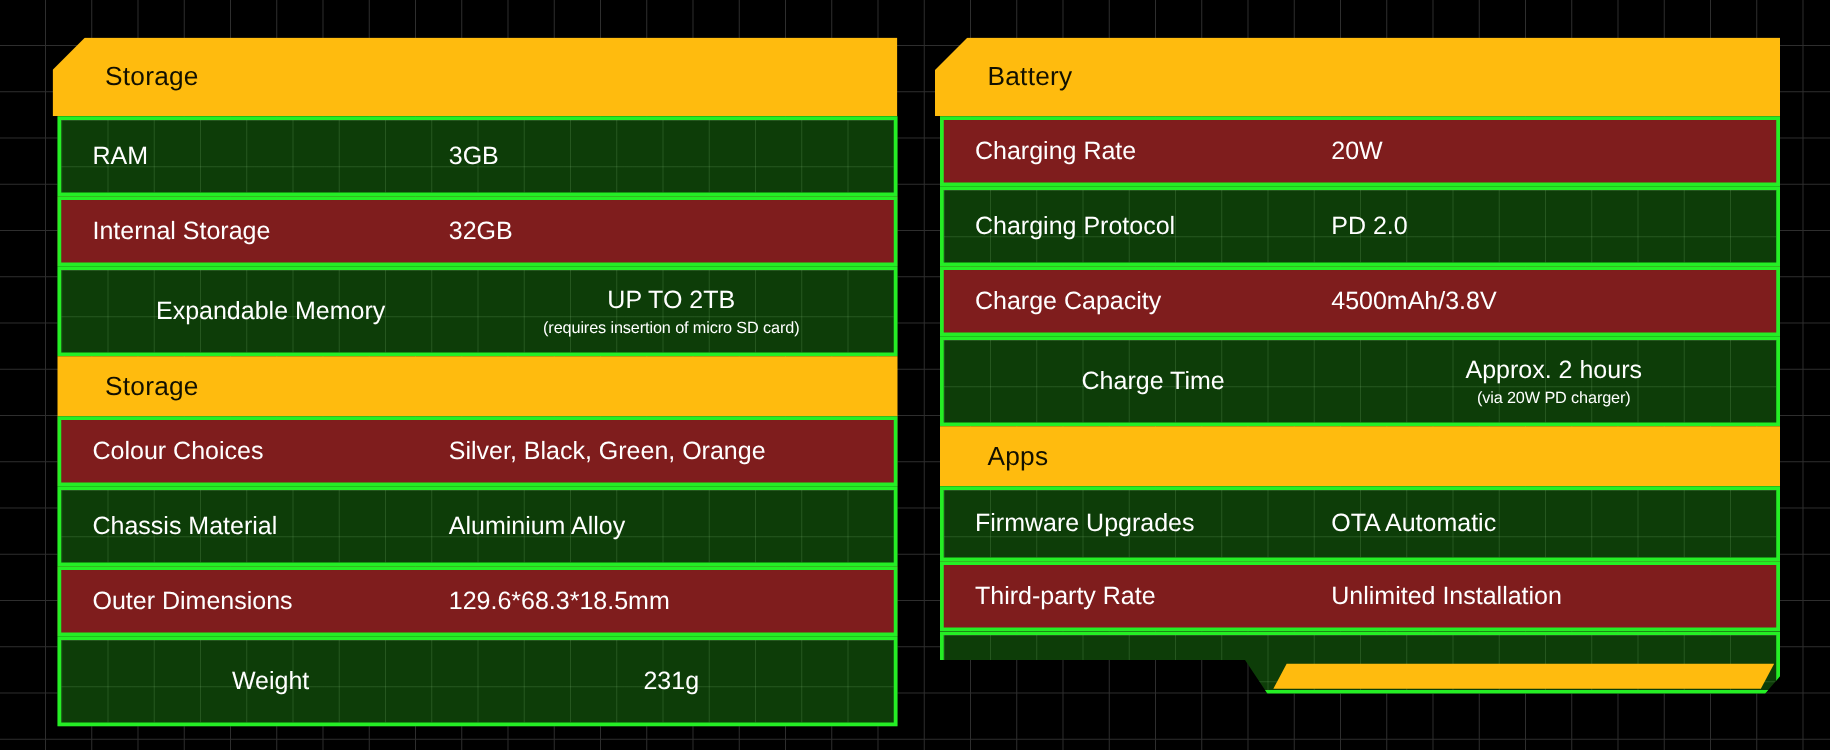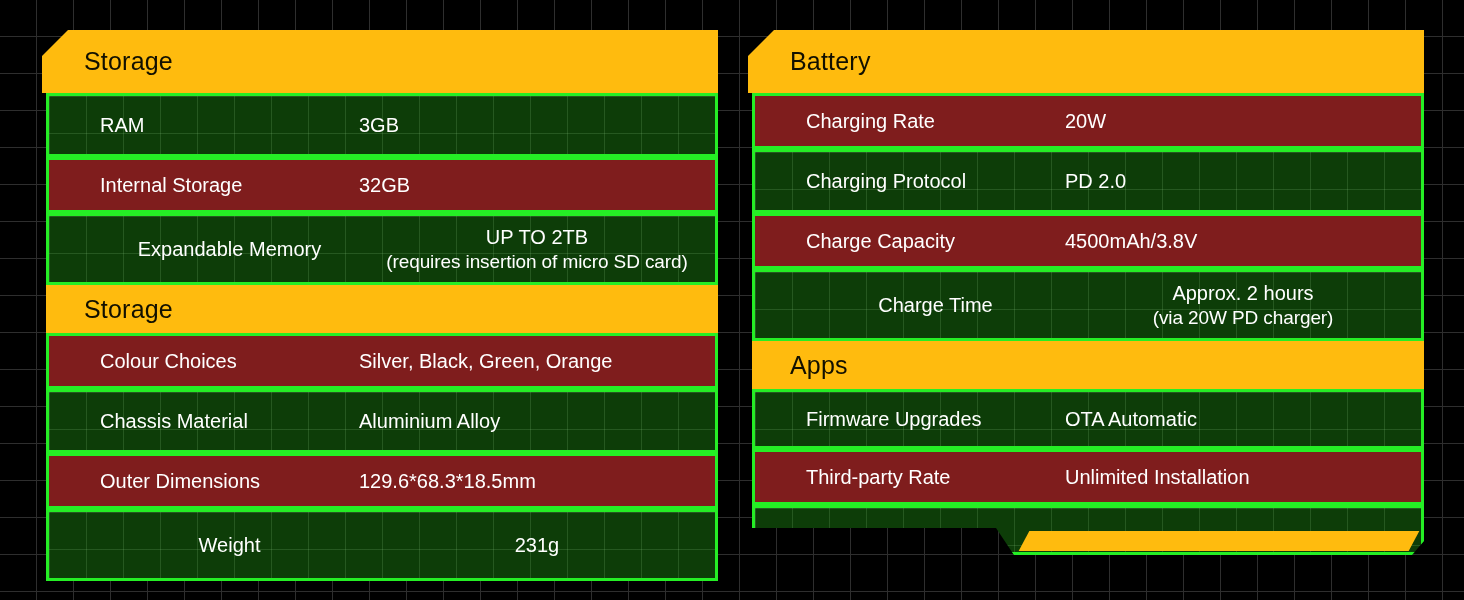--- a/index.html
+++ b/index.html
@@ -35,21 +35,21 @@
     flex-direction: column;
   }
   .panel--left  { left: 46px; }
   .panel--right { left: 752px; }
 
   
   .sec-head {
     position: relative;
     background: #FFBB0E;
     color: #121000;
-    font-size: 25px;
+    font-size: 21px;
     font-weight: 400;
     letter-spacing: .2px;
     padding: 0 0 0 38px;
     display: flex;
     align-items: center;
     flex: 0 0 auto;
   }
   .sec-head--first {
     height: 63px;
     margin-left: -4px;
@@ -91,34 +91,34 @@
     background-color: #7f1d1d;
     border-left: 3px solid #25ee25;
     border-right: 3px solid #25ee25;
     border-top: 3px solid #25ee25;
     border-bottom: 3px solid #25ee25;
   }
 
   .row__key {
     width: 310px;
     flex: 0 0 310px;
-    padding-left: 51px;
+    padding-left: 25px;
     line-height: 1.15;
     position: relative;
     z-index: 2;
   }
   .row__val {
     flex: 1 1 auto;
     line-height: 1.2;
     position: relative;
     z-index: 2;
   }
   .row__val .sub {
     display: block;
-    font-size: 19px;
+    font-size: 13px;
     margin-top: 2px;
     letter-spacing: -.1px;
   }
 
   .h56 { height: 56px; }
   .h60 { height: 60px; justify-content: space-between; }
   .h64 { height: 64px; }
   .h72 { height: 72px; text-align: center; }
 
   

